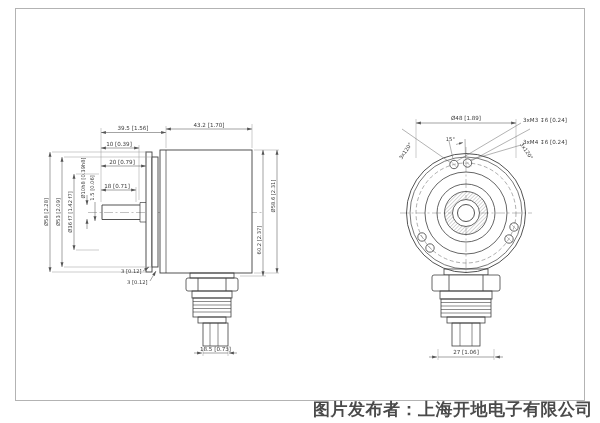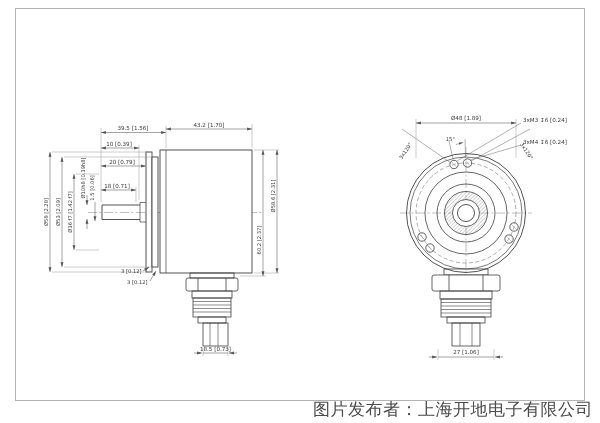--- a/index.html
+++ b/index.html
@@ -3,21 +3,21 @@
 <meta charset="utf-8">
 <style>
   html,body{margin:0;padding:0;background:#ffffff;}
   .stage{position:relative;width:600px;height:423px;background:#ffffff;overflow:hidden;
          font-family:"DejaVu Sans","Liberation Sans",sans-serif;}
   svg{position:absolute;left:0;top:0;}
   .dimtxt{font-size:5.6px;fill:#3a3a3a;font-family:"DejaVu Sans","Liberation Sans",sans-serif;}
   .dimtxt-sm{font-size:5.2px;fill:#3a3a3a;font-family:"DejaVu Sans","Liberation Sans",sans-serif;}
   .caption{position:absolute;left:0;right:7px;top:398px;text-align:right;
            font-size:17px;color:#4a4a4a;letter-spacing:0.5px;
-           font-family:"Liberation Sans","DejaVu Sans",sans-serif;}
+           font-family:"Liberation Sans","DejaVu Sans",sans-serif;font-weight:bold;}
 </style>
 </head>
 <body>
 
 <div class="stage">
 <svg width="600" height="423" viewBox="0 0 600 423">
   <defs>
     <pattern id="hatch" patternUnits="userSpaceOnUse" width="2.6" height="2.6" patternTransform="rotate(45)">
       <line x1="0" y1="0" x2="0" y2="2.6" stroke="#8a8a8a" stroke-width="0.7"></line>
     </pattern>

